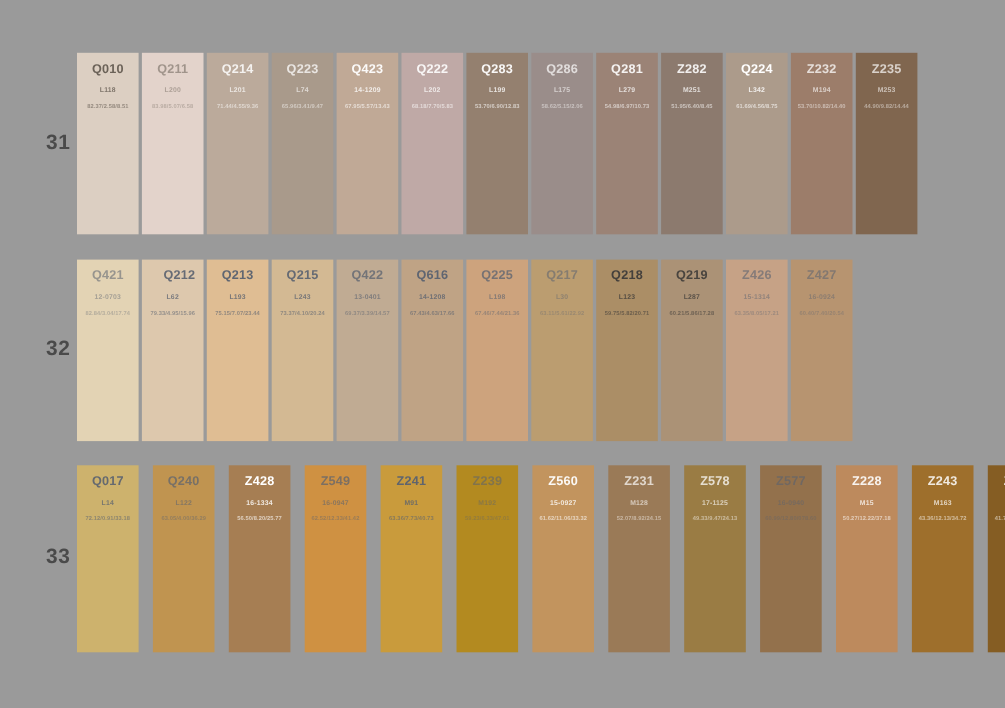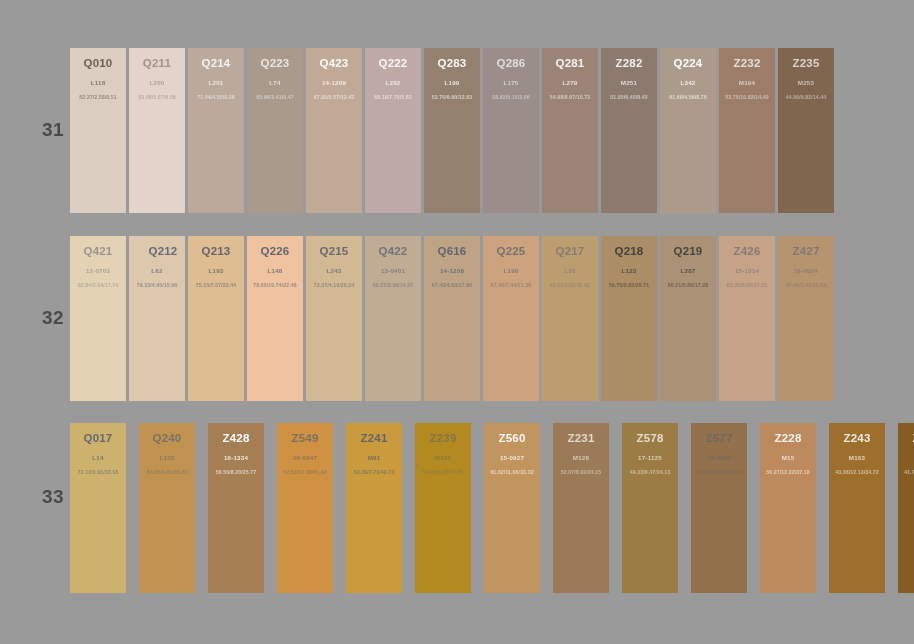--- a/index.html
+++ b/index.html
@@ -154,25 +154,20 @@
         <div class="swatch" title="Q212" style="width: 56px; height: 165px; background: rgb(221, 200, 173);">
           <div class="sw-code" style="color: rgb(90, 98, 112); opacity: 0.9; padding-left: 12px;">Q212</div>
           <div class="sw-sub" style="color: rgb(90, 98, 112); opacity: 0.738;">L62</div>
           <div class="sw-val" style="color: rgb(90, 98, 112); opacity: 0.558;">79.33/4.95/15.96</div>
         </div>
         <div class="swatch" title="Q213" style="width: 56px; height: 165px; background: rgb(223, 189, 147);">
           <div class="sw-code" style="color: rgb(90, 98, 112); opacity: 0.95;">Q213</div>
           <div class="sw-sub" style="color: rgb(90, 98, 112); opacity: 0.779;">L193</div>
           <div class="sw-val" style="color: rgb(90, 98, 112); opacity: 0.589;">75.15/7.07/23.44</div>
         </div>
-        <div class="swatch" title="Q226" style="width: 56px; height: 165px; background: rgb(240, 195, 160);">
-          <div class="sw-code" style="color: rgb(90, 98, 112); opacity: 0.95;">Q226</div>
-          <div class="sw-sub" style="color: rgb(90, 98, 112); opacity: 0.779;">L148</div>
-          <div class="sw-val" style="color: rgb(90, 98, 112); opacity: 0.589;">78.60/10.74/22.46</div>
-        </div>
         <div class="swatch" title="Q215" style="width: 56px; height: 165px; background: rgb(211, 185, 147);">
           <div class="sw-code" style="color: rgb(90, 98, 112); opacity: 0.9;">Q215</div>
           <div class="sw-sub" style="color: rgb(90, 98, 112); opacity: 0.738;">L243</div>
           <div class="sw-val" style="color: rgb(90, 98, 112); opacity: 0.558;">73.37/4.10/20.24</div>
         </div>
         <div class="swatch" title="Q422" style="width: 56px; height: 165px; background: rgb(192, 171, 147);">
           <div class="sw-code" style="color: rgb(90, 98, 112); opacity: 0.75;">Q422</div>
           <div class="sw-sub" style="color: rgb(90, 98, 112); opacity: 0.615;">13-0401</div>
           <div class="sw-val" style="color: rgb(90, 98, 112); opacity: 0.465;">69.37/3.39/14.57</div>
         </div>
@@ -207,21 +202,21 @@
           <div class="sw-val" style="color: rgb(90, 98, 112); opacity: 0.372;">63.35/8.05/17.21</div>
         </div>
         <div class="swatch" title="Z427" style="width: 56px; height: 165px; background: rgb(183, 148, 112);">
           <div class="sw-code" style="color: rgb(90, 98, 112); opacity: 0.55;">Z427</div>
           <div class="sw-sub" style="color: rgb(90, 98, 112); opacity: 0.451;">16-0924</div>
           <div class="sw-val" style="color: rgb(90, 98, 112); opacity: 0.341;">60.40/7.40/20.54</div>
         </div>
       </div>
     </div>
     <div class="row-group" style="top: 423px; height: 170px;">
-      <div class="row-label" style="top: 63px;">33</div>
+      <div class="row-label" style="top: 73px;">33</div>
       <div class="swatch-strip" style="height: 170px; gap: 13px;">
         <div class="swatch" title="Q017" style="width: 56px; height: 170px; background: rgb(205, 178, 109);">
           <div class="sw-code" style="color: rgb(90, 98, 112); opacity: 0.9;">Q017</div>
           <div class="sw-sub" style="color: rgb(90, 98, 112); opacity: 0.738;">L14</div>
           <div class="sw-val" style="color: rgb(90, 98, 112); opacity: 0.558;">72.12/0.91/33.18</div>
         </div>
         <div class="swatch" title="Q240" style="width: 56px; height: 170px; background: rgb(192, 148, 80);">
           <div class="sw-code" style="color: rgb(90, 98, 112); opacity: 0.7; text-align: center;">Q240</div>
           <div class="sw-sub" style="color: rgb(90, 98, 112); opacity: 0.574;">L122</div>
           <div class="sw-val" style="color: rgb(90, 98, 112); opacity: 0.434;">63.05/4.00/36.29</div>

